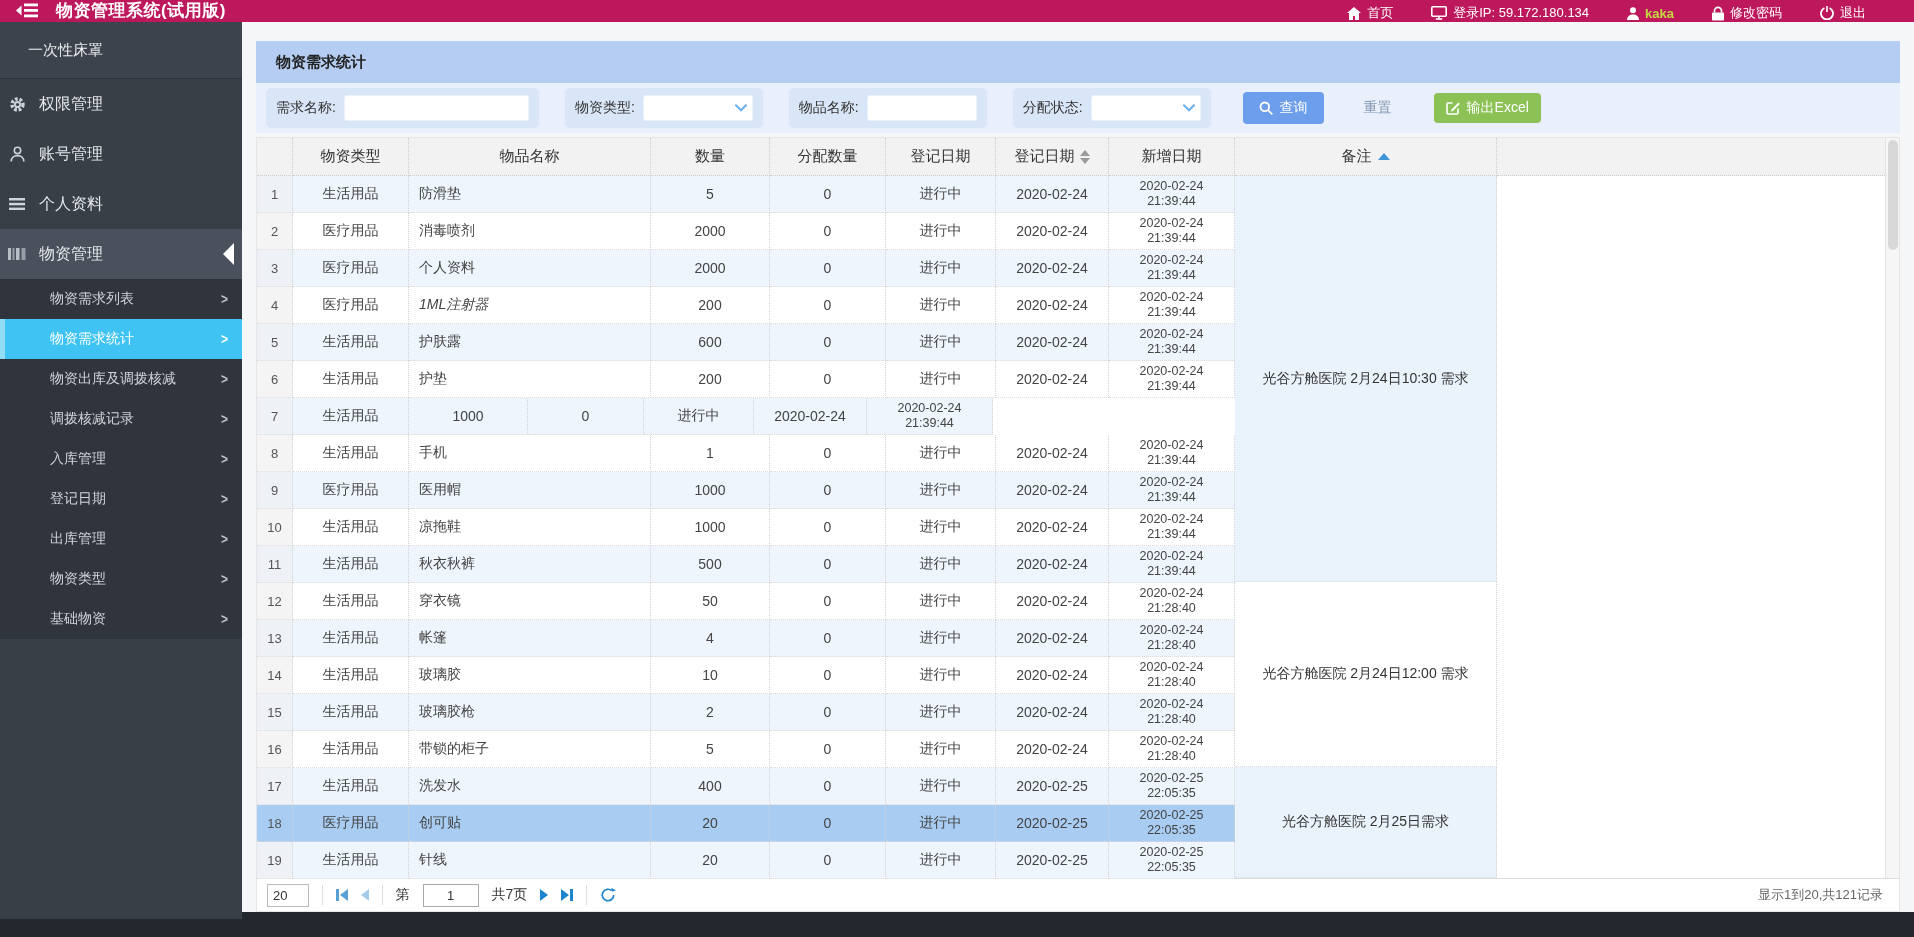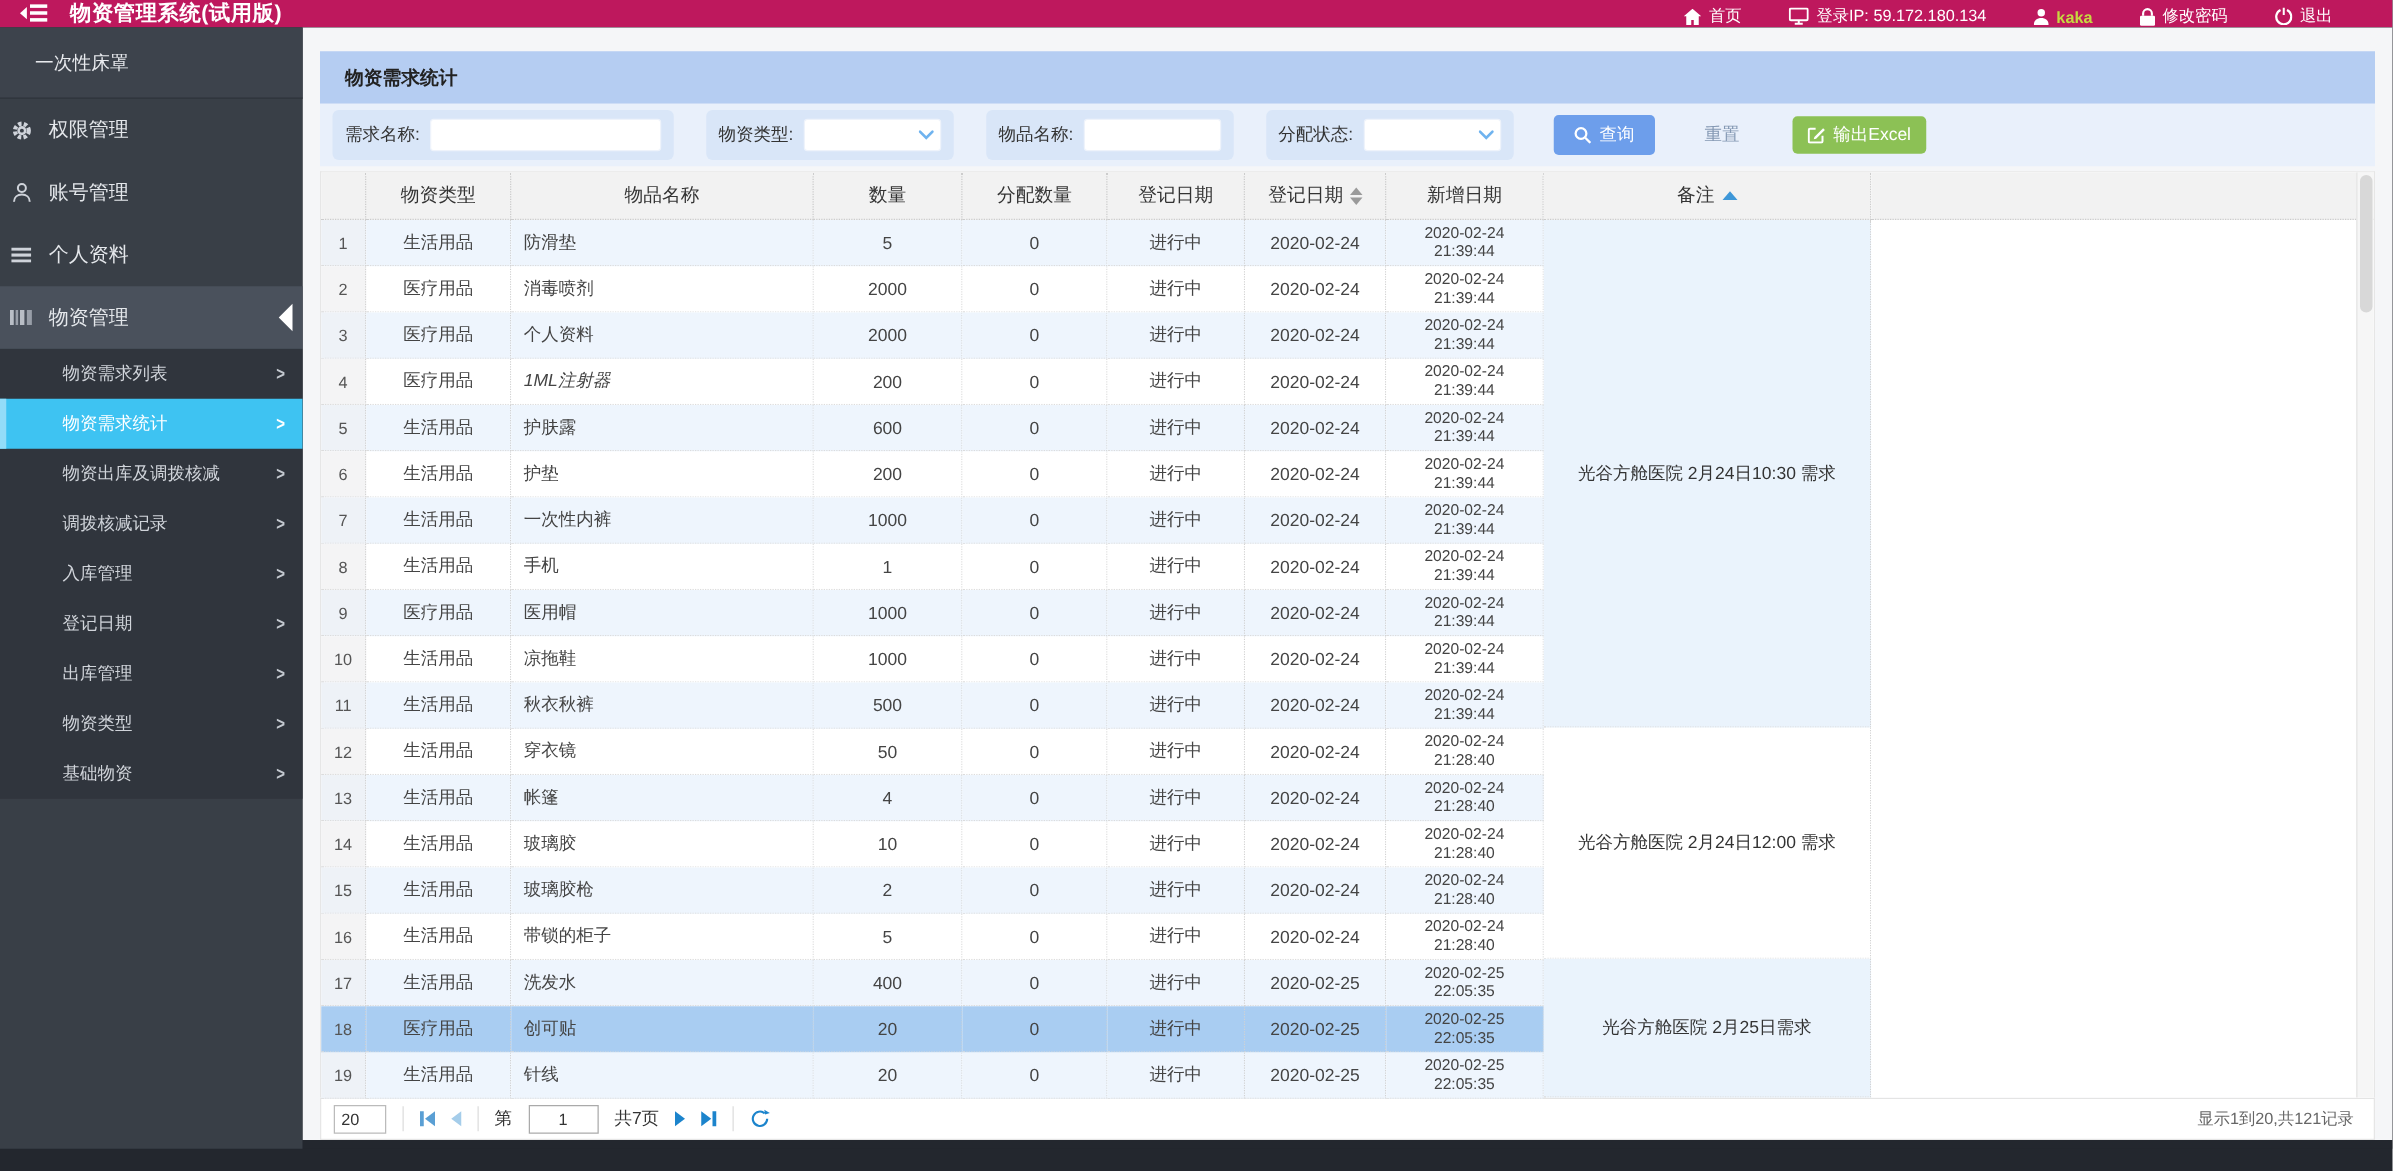--- a/index.html
+++ b/index.html
@@ -382,21 +382,20 @@
                 <div class="td" style="width: 116px;">0</div>
                 <div class="td" style="width: 110px;">进行中</div>
                 <div class="td" style="width: 113px;">2020-02-24</div>
                 <div class="td" style="width: 126px;">
                   <div class="date2">2020-02-24<br>21:39:44</div>
                 </div>
               </div>
               <div class="tr-row blue">
                 <div class="td num-col" style="width: 36px;">7</div>
                 <div class="td" style="width: 116px;">生活用品</div>
-                <div class="td left" style="width: 242px;">一次性内裤</div>
                 <div class="td" style="width: 119px;">1000</div>
                 <div class="td" style="width: 116px;">0</div>
                 <div class="td" style="width: 110px;">进行中</div>
                 <div class="td" style="width: 113px;">2020-02-24</div>
                 <div class="td" style="width: 126px;">
                   <div class="date2">2020-02-24<br>21:39:44</div>
                 </div>
               </div>
               <div class="tr-row">
                 <div class="td num-col" style="width: 36px;">8</div>

